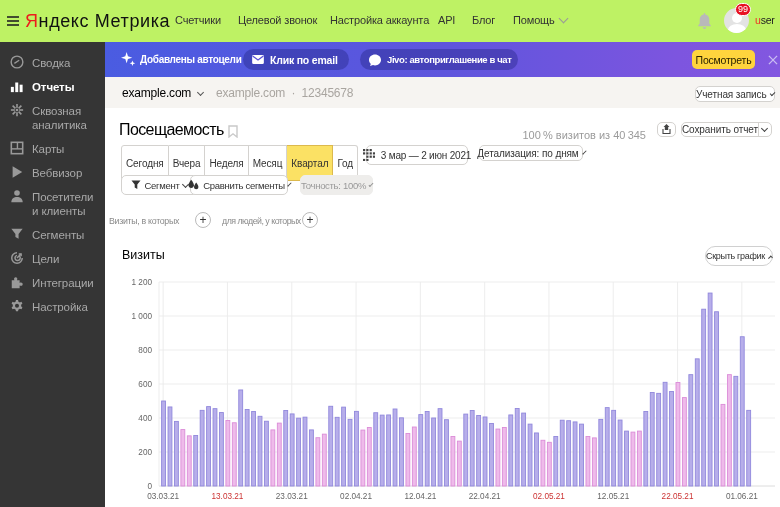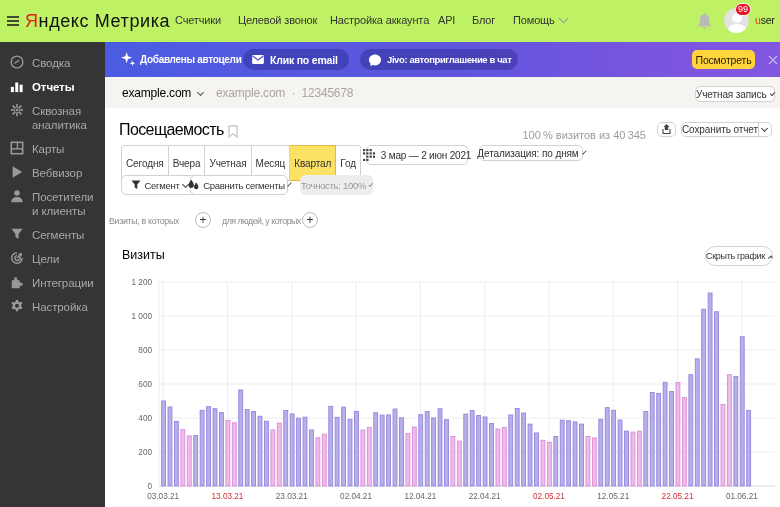--- a/index.html
+++ b/index.html
@@ -187,21 +187,21 @@
     </div>
   <div class="btn" style="left:576px;top:14px;width:91px;height:15px;padding:0">
     <span style="flex:1;text-align:center">Сохранить отчет</span>
     <span style="width:15px;height:100%;border-left:1px solid #d4d2cf;display:flex;align-items:center;justify-content:center">
         <span class="chev" style="width:5px;height:5px;border-width:1px;margin:0;top:-1px"></span>
       </span>
   </div>
   <div class="seg" style="left:16px">
     <div>Сегодня</div>
       <div>Вчера</div>
-      <div>Учетная</div>
+      <div>Неделя</div>
       <div>Месяц</div>
       <div class="on">Квартал</div>
       <div>Год</div>
   </div>
   <div class="btn" style="left:261px;top:37px;width:102px;height:20px">
     <svg width="12" height="12" viewBox="0 0 12 12" style="margin-right:6px;flex-shrink:0">
         <g fill="#444">
           <rect x="0" y="0" width="2.2" height="2.2"></rect>
           <rect x="3.3" y="0" width="2.2" height="2.2"></rect>
           <rect x="6.6" y="0" width="2.2" height="2.2"></rect>

